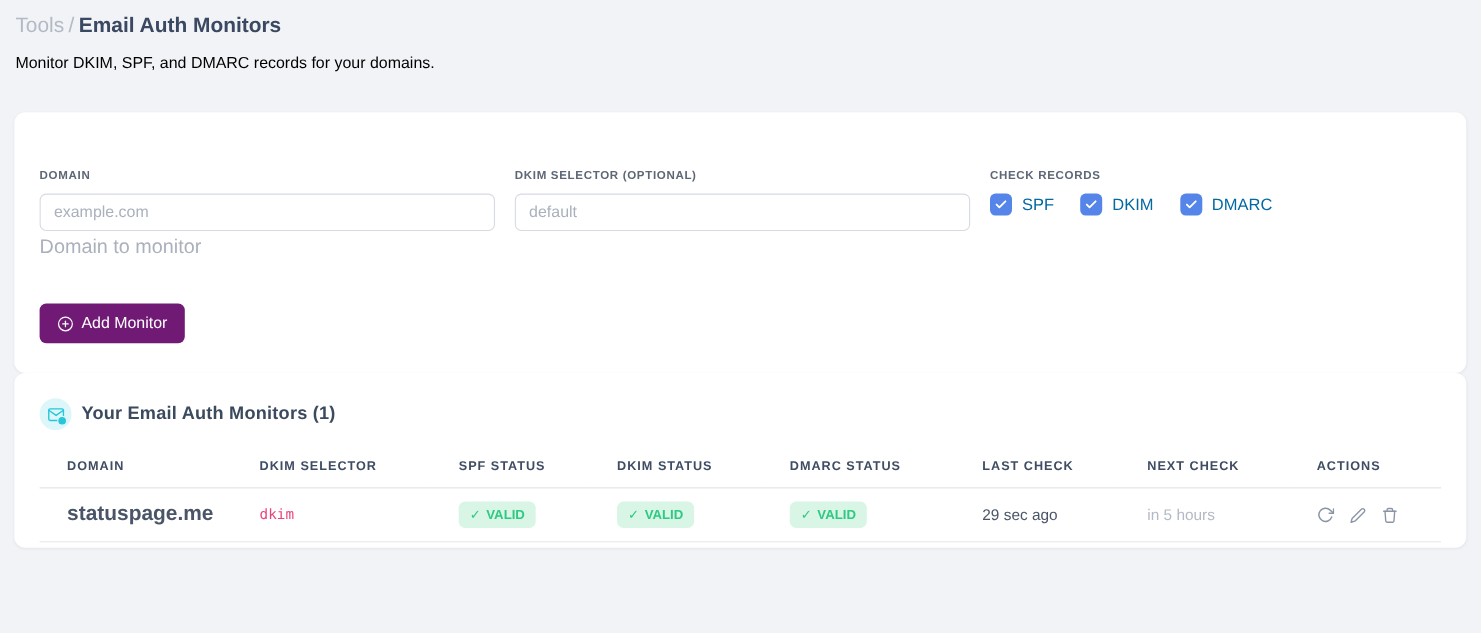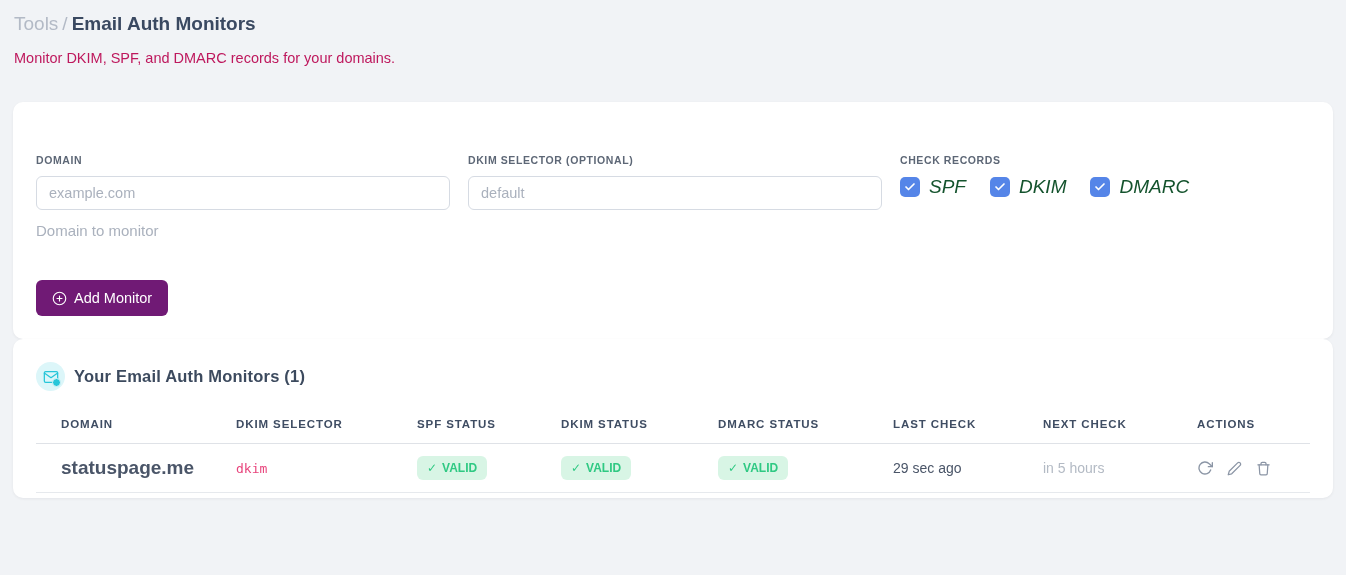--- a/index.html
+++ b/index.html
@@ -11,21 +11,21 @@
     overflow: hidden;
   }
   .page { padding: 10px 13px 0 13px; }
 
   
   .page-header { padding: 2px 1px 0 1px; }
   .breadcrumb-line { font-size: 19px; line-height: 24px; }
   .crumb { color: #b3bac6; font-weight: 400; cursor: pointer; }
   .crumb-sep { color: #b3bac6; margin: 0 4px; }
   .page-title { color: #3a4961; font-weight: 700; }
-  .page-subtitle { margin-top: 14px; font-size: 14.5px; color: #be185d; }
+  .page-subtitle { margin-top: 14px; font-size: 14.5px; color: #000000; }
 
   
   .card {
     background: #ffffff;
     border-radius: 10px;
     box-shadow: 0 1px 3px rgba(16,24,40,.06);
     padding: 23px;
   }
   .card-add { margin-top: 36px; height: 237px; }
   .card-list { height: 159px; }
@@ -48,31 +48,31 @@
     color: #5d6776; letter-spacing: .6px; margin-bottom: 10px;
   }
   .text-input {
     width: 100%; height: 34px;
     border: 1px solid #d6dbe3; border-radius: 6px;
     padding: 0 12px; font-size: 14.5px; color: #3c4a5e;
     font-family: "Liberation Sans", "DejaVu Sans", sans-serif;
     outline: none; background: #fff;
   }
   .text-input::placeholder { color: #aab1bd; }
-  .field-hint { margin-top: 12px; font-size: 15px; color: #aab1bd; }
+  .field-hint { margin-top: 4px; font-size: 18px; color: #aab1bd; }
 
   .checks-field { width: auto; margin-left: 0; }
   .checkbox-row { display: flex; align-items: center; gap: 24px; margin-top: 7px; }
   .checkbox-item { display: flex; align-items: center; gap: 9px; cursor: pointer; }
   .checkbox-box {
     width: 20px; height: 20px; border-radius: 5px;
     background: #5585e8; display: flex; align-items: center; justify-content: center;
   }
   .checkbox-box svg { display: block; }
-  .checkbox-label { font-size: 19px; color: #14532d; font-style: italic; }
+  .checkbox-label { font-size: 15px; color: #0369a1; }
 
   .btn-primary {
     margin-top: 41px;
     display: inline-flex; align-items: center; gap: 7px;
     background: #701a75; color: #ffffff; border: none;
     border-radius: 6px; height: 36px; padding: 0 16px;
     font-size: 14.5px; font-family: "Liberation Sans", "DejaVu Sans", sans-serif;
     cursor: pointer;
   }
 

